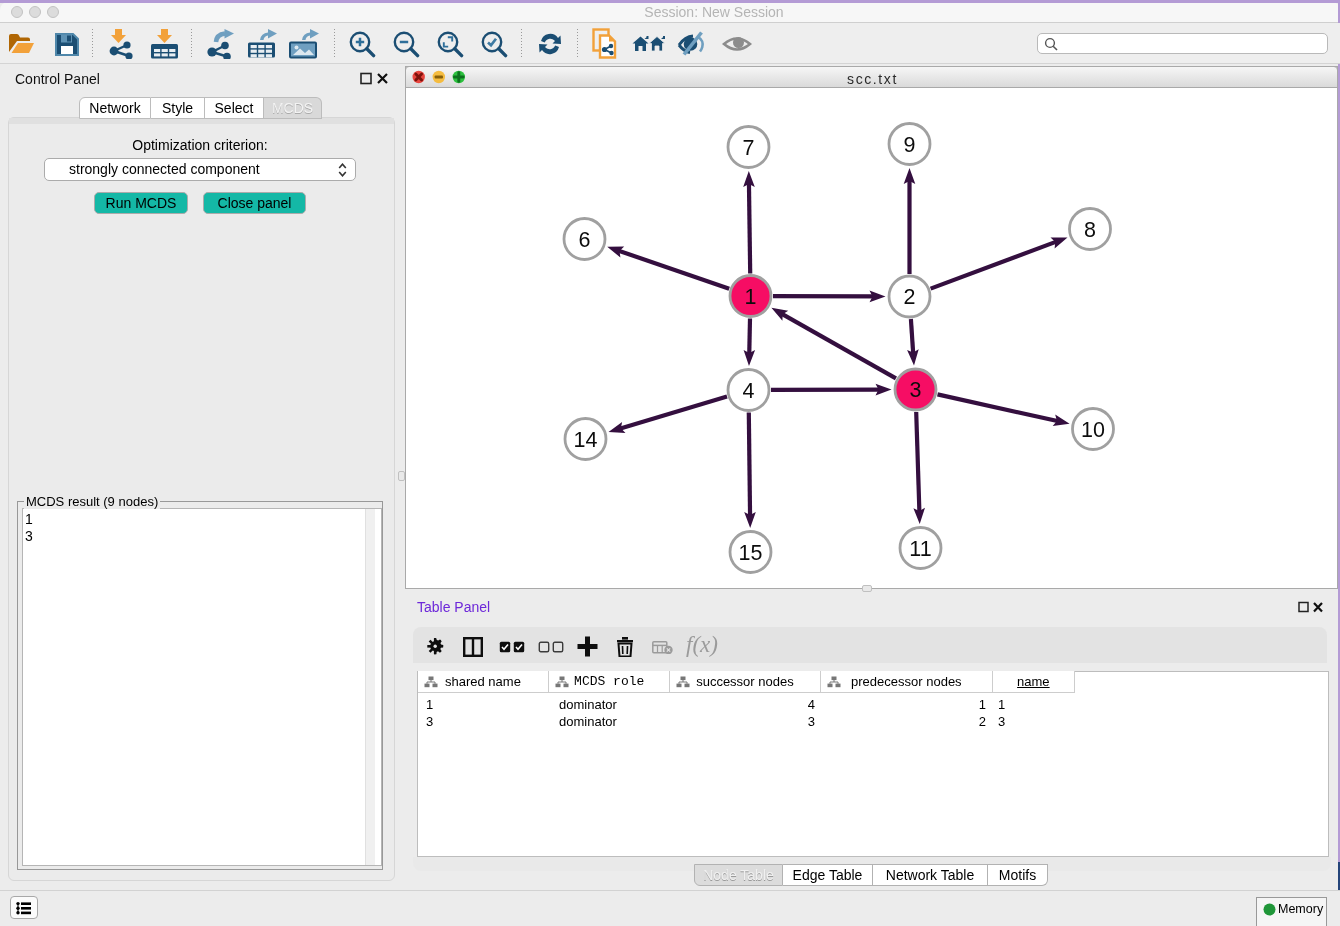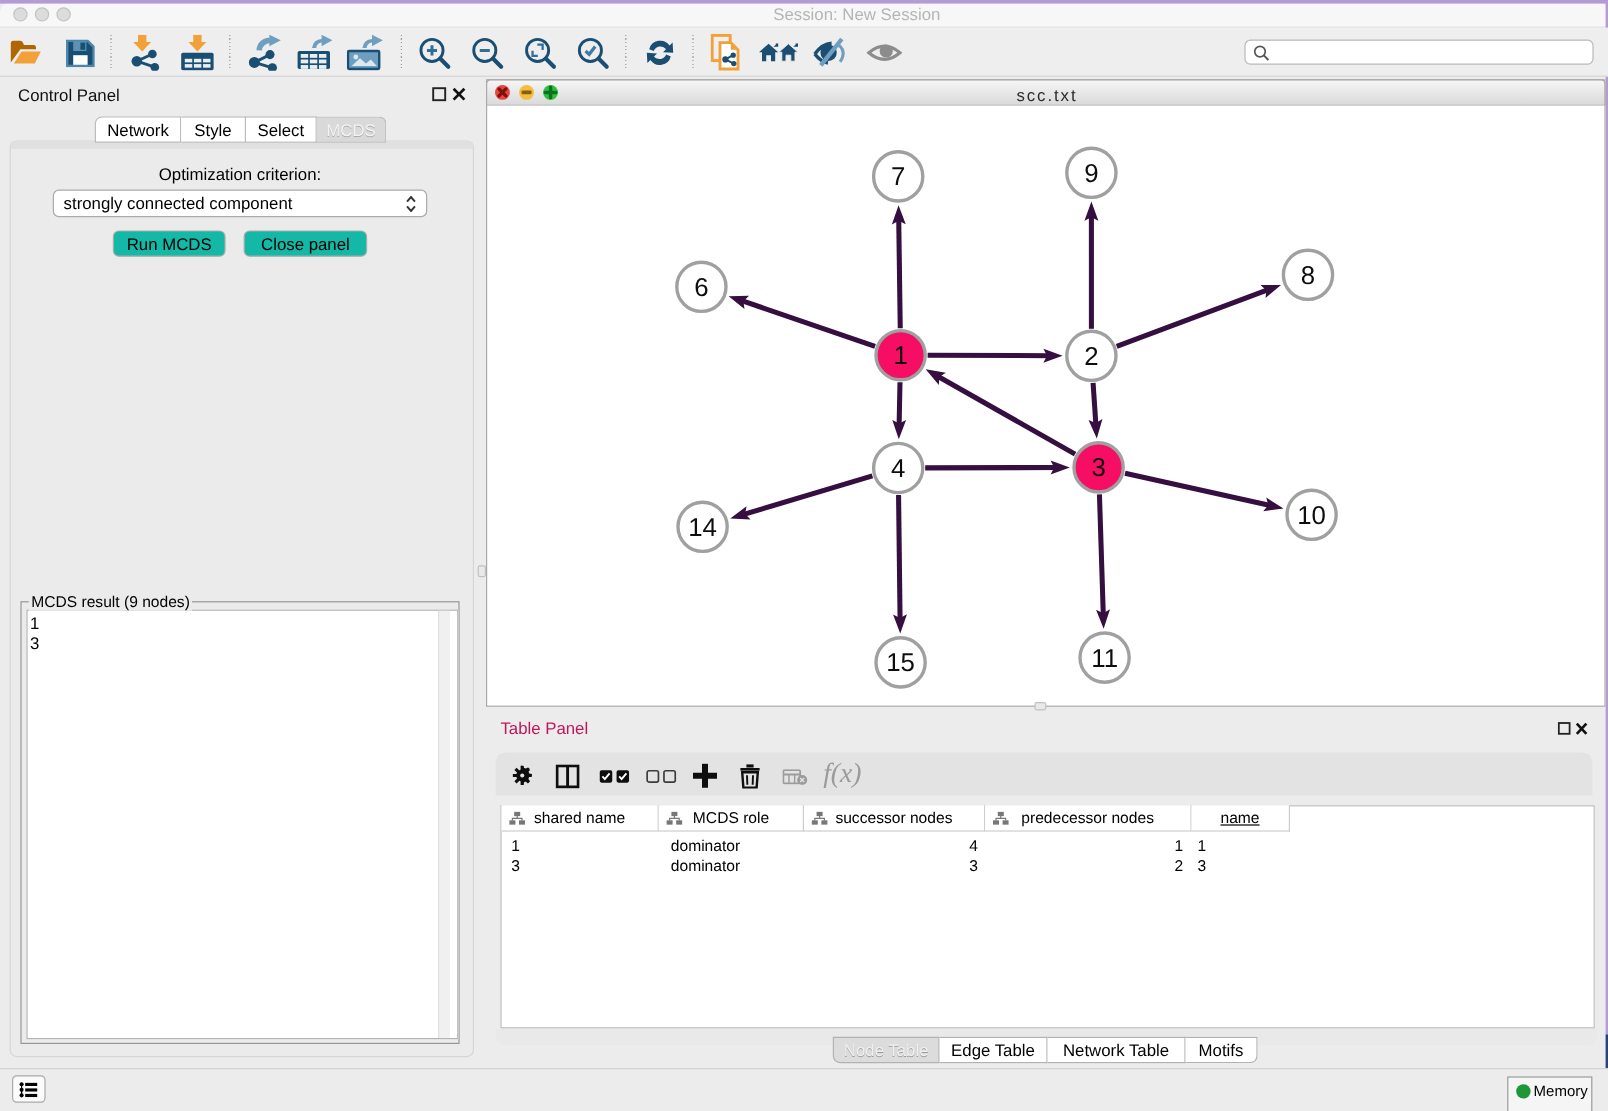--- a/index.html
+++ b/index.html
@@ -26,37 +26,37 @@
 
 #cptitle { left:15px; top:71px; font-size:14px; color:#111; }
 #cpbody { left:8px; top:117px; width:387px; height:764px; background:#ebebeb;
   border:1px solid #d6d6d6; border-radius:6px; }
 #cpstrip { left:9px; top:118px; width:385px; height:6px; background:#e0e0e0; }
 .tab { position:absolute; top:97px; height:22px; background:#fff; border:1px solid #bcbcbc;
   font-size:14px; color:#000; text-align:center; line-height:21px; }
 #optlabel { left:0px; top:137px; width:400px; text-align:center; font-size:14px; color:#000; }
 #cpselect { left:44px; top:158px; width:312px; height:23px; background:#fff;
   border:1px solid #ababab; border-radius:5px; font-size:14px; line-height:21px;
-  padding-left:8px; color:#000; }
+  padding-left:24px; color:#000; }
 .cpbtn { position:absolute; top:192px; height:22px; background:#14b8a6; border:1px solid #ababab;
   border-radius:5px; font-size:14px; color:#000; text-align:center; line-height:20px; }
 #fieldset { left:17px; top:501px; width:366px; height:369px; border:1px solid #989898; }
 #fieldlegend { left:24px; top:494px; font-size:13px; color:#000; background:#ebebeb; padding:0 2px; }
 #fieldwhite { left:22px; top:508px; width:360px; height:358px; background:#fff; border:1px solid #b5b5b5; }
 #fscroll { left:365px; top:509px; width:10px; height:356px; background:#f0f0f0; border-left:1px solid #e0e0e0;}
 
 #netwin { left:405px; top:66px; width:933px; height:523px; border:1px solid #a9a9a9;
   background:#fff; }
 #nettitle { left:405px; top:66px; width:933px; height:22px;
   background:linear-gradient(#f6f6f6,#dadada); border:1px solid #a9a9a9;
   border-radius:4px 4px 0 0; }
 #nettitletext { position:absolute; top:4px; left:0; width:933px; text-align:center;
   font-size:14px; letter-spacing:1.6px; color:#2a2a2a; }
 
-#tptitle { left:417px; top:599px; font-size:14px; color:#be185d; }
+#tptitle { left:417px; top:599px; font-size:14px; color:#6d28d9; }
 #tptoolband { left:413px; top:627px; width:914px; height:36px; background:#e3e3e3;
   border-radius:8px 8px 0 0; }
 #tptabband { left:413px; top:857px; width:918px; height:14px; background:#e9e9e9;
   border-radius:0 0 8px 8px; }
 #tbl { left:417px; top:671px; width:912px; height:186px; background:#fff;
   border:1px solid #bdbdbd; }
 .hd { position:absolute; top:0; height:22px; background:#ffffff;
   border-right:1px solid #cdcdcd; border-bottom:1px solid #cdcdcd;
   font-size:13px; color:#000; text-align:center; line-height:22px; }
 .cell { position:absolute; font-size:13px; color:#000; }
@@ -352,21 +352,21 @@
     </svg>
 <div class="abs" style="left:686px; top:632px; font-family:'Liberation Serif',serif; font-style:italic; font-size:23px; color:#9b9b9b;">f(x)</div>
   <div class="abs" id="tptabband"></div>
   <div class="abs" id="tbl"></div>
   <div class="hd" style="left:417.5px; width:131.9px; top:671px;"><svg style="position:absolute;left:6px;top:5px;" width="14" height="12" viewBox="0 0 14 12">
         <rect x="4.5" y="0.5" width="5" height="3.6" fill="#777"></rect>
         <rect x="0.5" y="7.6" width="5" height="3.6" fill="#777"></rect>
         <rect x="8.5" y="7.6" width="5" height="3.6" fill="#777"></rect>
         <path d="M7 4 L7 6 M3 7.8 L3 6 L11 6 L11 7.8" stroke="#777" stroke-width="1" fill="none"></path>
       </svg>shared name</div>
-<div class="hd" style="left:549.4px; width:120.6px; top:671px;"><svg style="position:absolute;left:6px;top:5px;" width="14" height="12" viewBox="0 0 14 12">
+<div class="hd" style="left:549.4px; width:120.6px; top:671px;font-family:Liberation Mono, monospace;"><svg style="position:absolute;left:6px;top:5px;" width="14" height="12" viewBox="0 0 14 12">
         <rect x="4.5" y="0.5" width="5" height="3.6" fill="#777"></rect>
         <rect x="0.5" y="7.6" width="5" height="3.6" fill="#777"></rect>
         <rect x="8.5" y="7.6" width="5" height="3.6" fill="#777"></rect>
         <path d="M7 4 L7 6 M3 7.8 L3 6 L11 6 L11 7.8" stroke="#777" stroke-width="1" fill="none"></path>
       </svg>MCDS role</div>
 <div class="hd" style="left:670.0px; width:150.9px; top:671px;"><svg style="position:absolute;left:6px;top:5px;" width="14" height="12" viewBox="0 0 14 12">
         <rect x="4.5" y="0.5" width="5" height="3.6" fill="#777"></rect>
         <rect x="0.5" y="7.6" width="5" height="3.6" fill="#777"></rect>
         <rect x="8.5" y="7.6" width="5" height="3.6" fill="#777"></rect>
         <path d="M7 4 L7 6 M3 7.8 L3 6 L11 6 L11 7.8" stroke="#777" stroke-width="1" fill="none"></path>

